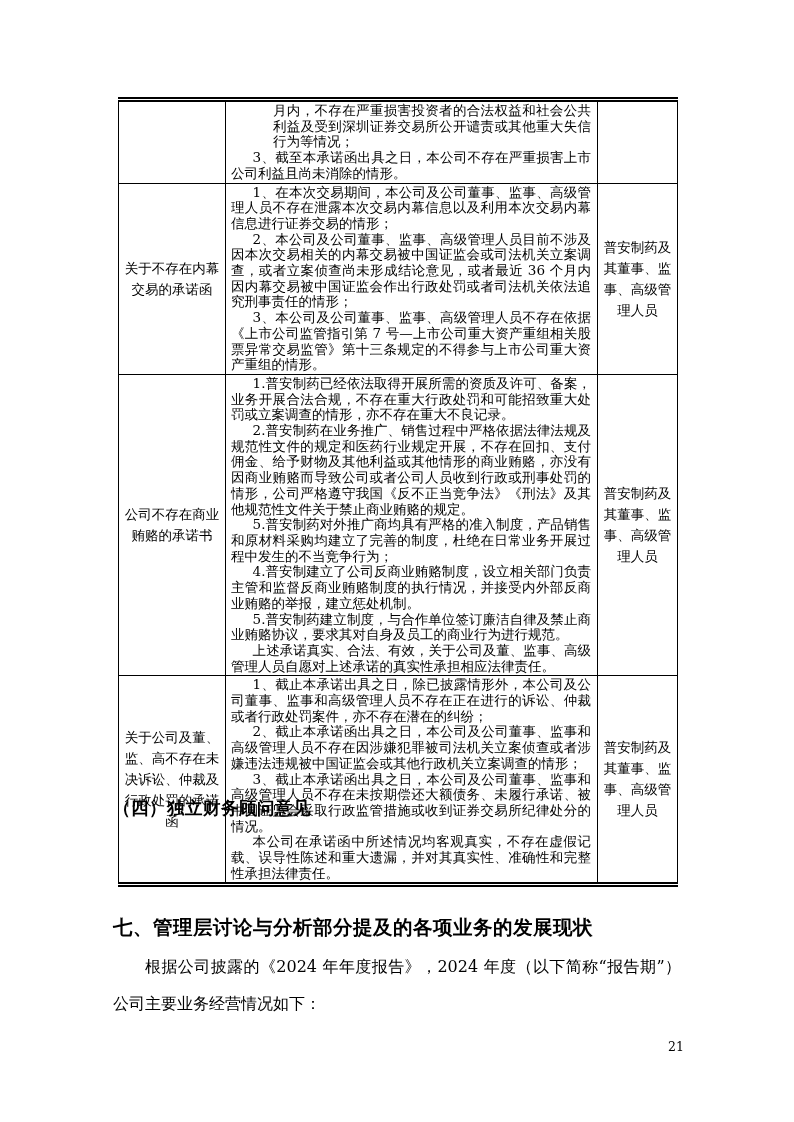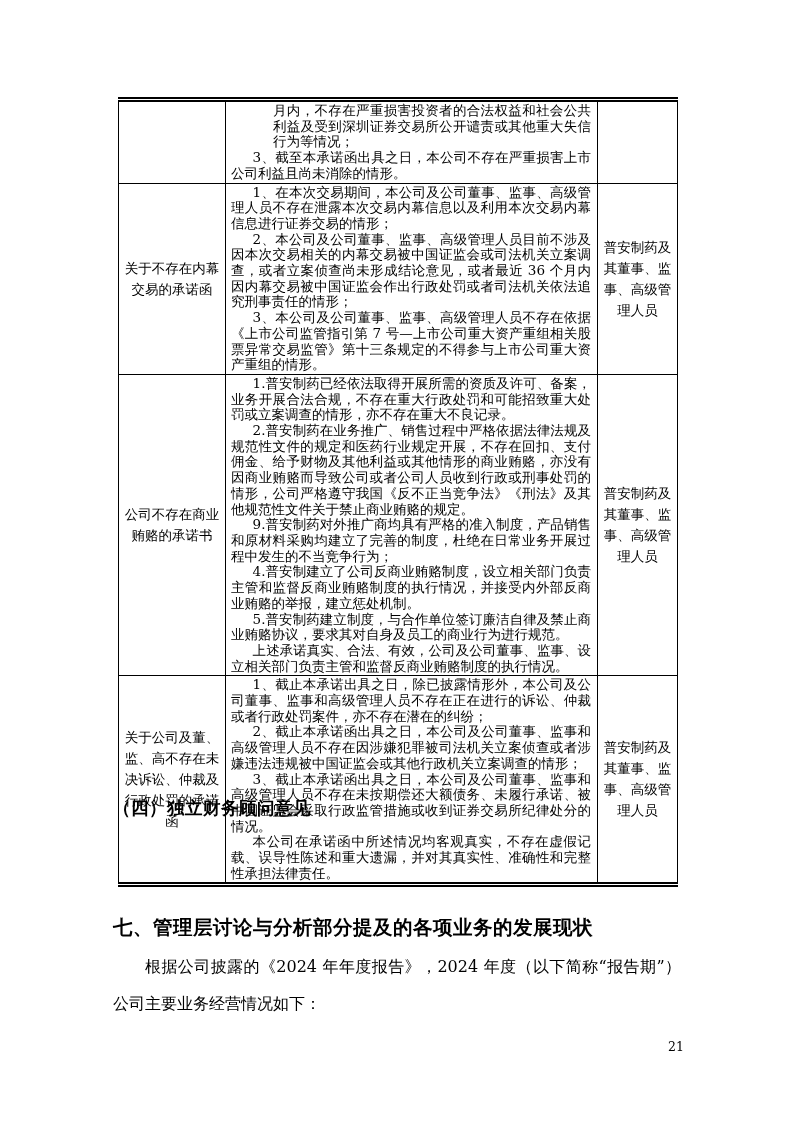--- a/index.html
+++ b/index.html
@@ -124,24 +124,24 @@
             <p>2、本公司及公司董事、监事、高级管理人员目前不涉及因本次交易相关的内幕交易被中国证监会或司法机关立案调查，或者立案侦查尚未形成结论意见，或者最近 36 个月内因内幕交易被中国证监会作出行政处罚或者司法机关依法追究刑事责任的情形；</p>
             <p>3、本公司及公司董事、监事、高级管理人员不存在依据《上市公司监管指引第 7 号—上市公司重大资产重组相关股票异常交易监管》第十三条规定的不得参与上市公司重大资产重组的情形。</p>
           </td>
           <td class="c-party">普安制药及其董事、监事、高级管理人员</td>
         </tr>
         <tr>
           <td class="c-label">公司不存在商业贿赂的承诺书</td>
           <td class="c-body">
             <p>1.普安制药已经依法取得开展所需的资质及许可、备案，业务开展合法合规，不存在重大行政处罚和可能招致重大处罚或立案调查的情形，亦不存在重大不良记录。</p>
             <p>2.普安制药在业务推广、销售过程中严格依据法律法规及规范性文件的规定和医药行业规定开展，不存在回扣、支付佣金、给予财物及其他利益或其他情形的商业贿赂，亦没有因商业贿赂而导致公司或者公司人员收到行政或刑事处罚的情形，公司严格遵守我国《反不正当竞争法》《刑法》及其他规范性文件关于禁止商业贿赂的规定。</p>
-            <p>9.普安制药对外推广商均具有严格的准入制度，产品销售和原材料采购均建立了完善的制度，杜绝在日常业务开展过程中发生的不当竞争行为；</p>
+            <p>5.普安制药对外推广商均具有严格的准入制度，产品销售和原材料采购均建立了完善的制度，杜绝在日常业务开展过程中发生的不当竞争行为；</p>
             <p>4.普安制建立了公司反商业贿赂制度，设立相关部门负责主管和监督反商业贿赂制度的执行情况，并接受内外部反商业贿赂的举报，建立惩处机制。</p>
             <p>5.普安制药建立制度，与合作单位签订廉洁自律及禁止商业贿赂协议，要求其对自身及员工的商业行为进行规范。</p>
-            <p>上述承诺真实、合法、有效，公司及公司董事、监事、设立相关部门负责主管和监督反商业贿赂制度的执行情况。</p>
+            <p>上述承诺真实、合法、有效，关于公司及董、监事、高级管理人员自愿对上述承诺的真实性承担相应法律责任。</p>
           </td>
           <td class="c-party">普安制药及其董事、监事、高级管理人员</td>
         </tr>
         <tr>
           <td class="c-label">关于公司及董、监、高不存在未决诉讼、仲裁及行政处罚的承诺函</td>
           <td class="c-body">
             <p>1、截止本承诺出具之日，除已披露情形外，本公司及公司董事、监事和高级管理人员不存在正在进行的诉讼、仲裁或者行政处罚案件，亦不存在潜在的纠纷；</p>
             <p>2、截止本承诺函出具之日，本公司及公司董事、监事和高级管理人员不存在因涉嫌犯罪被司法机关立案侦查或者涉嫌违法违规被中国证监会或其他行政机关立案调查的情形；</p>
             <p>3、截止本承诺函出具之日，本公司及公司董事、监事和高级管理人员不存在未按期偿还大额债务、未履行承诺、被中国证监会采取行政监管措施或收到证券交易所纪律处分的情况。</p>
             <p>本公司在承诺函中所述情况均客观真实，不存在虚假记载、误导性陈述和重大遗漏，并对其真实性、准确性和完整性承担法律责任。</p>

